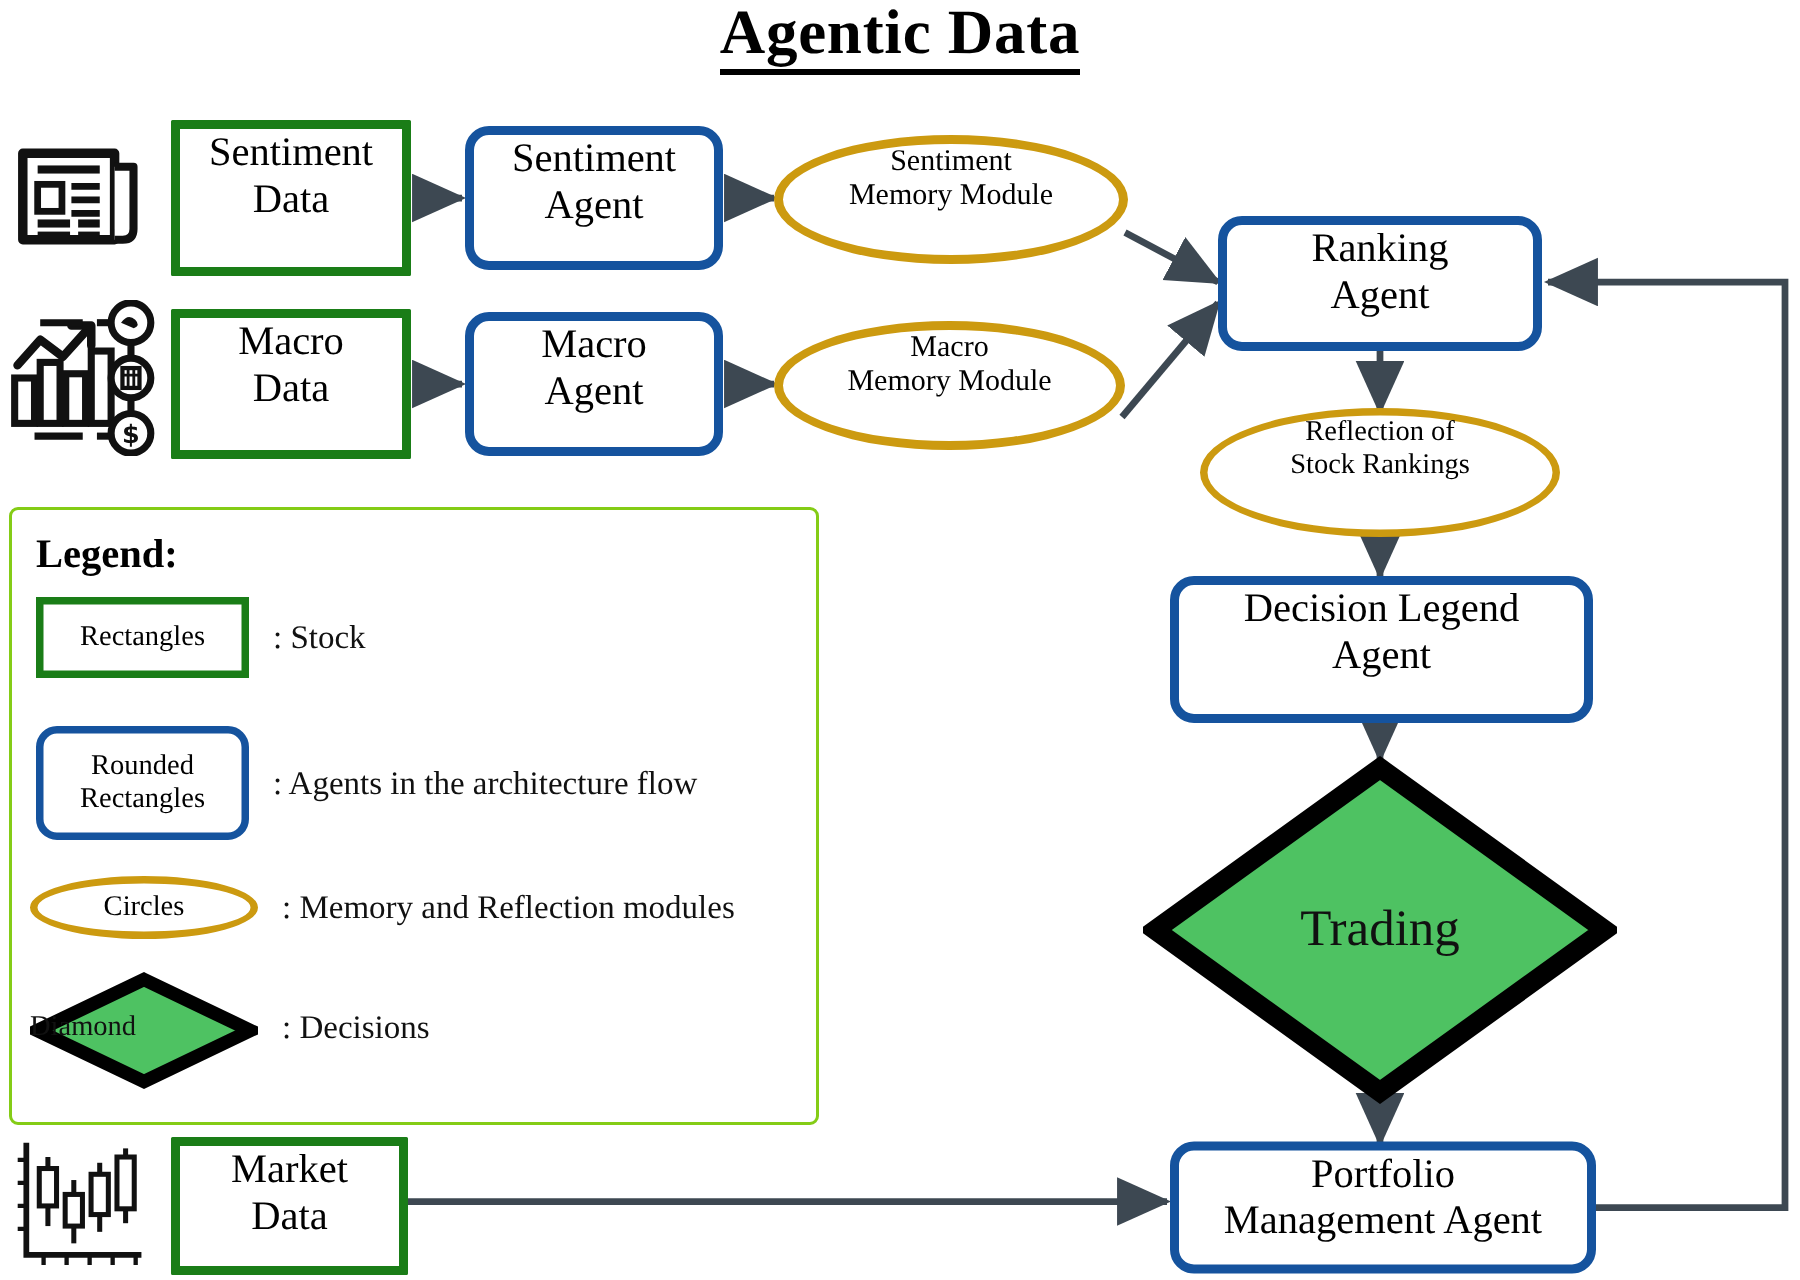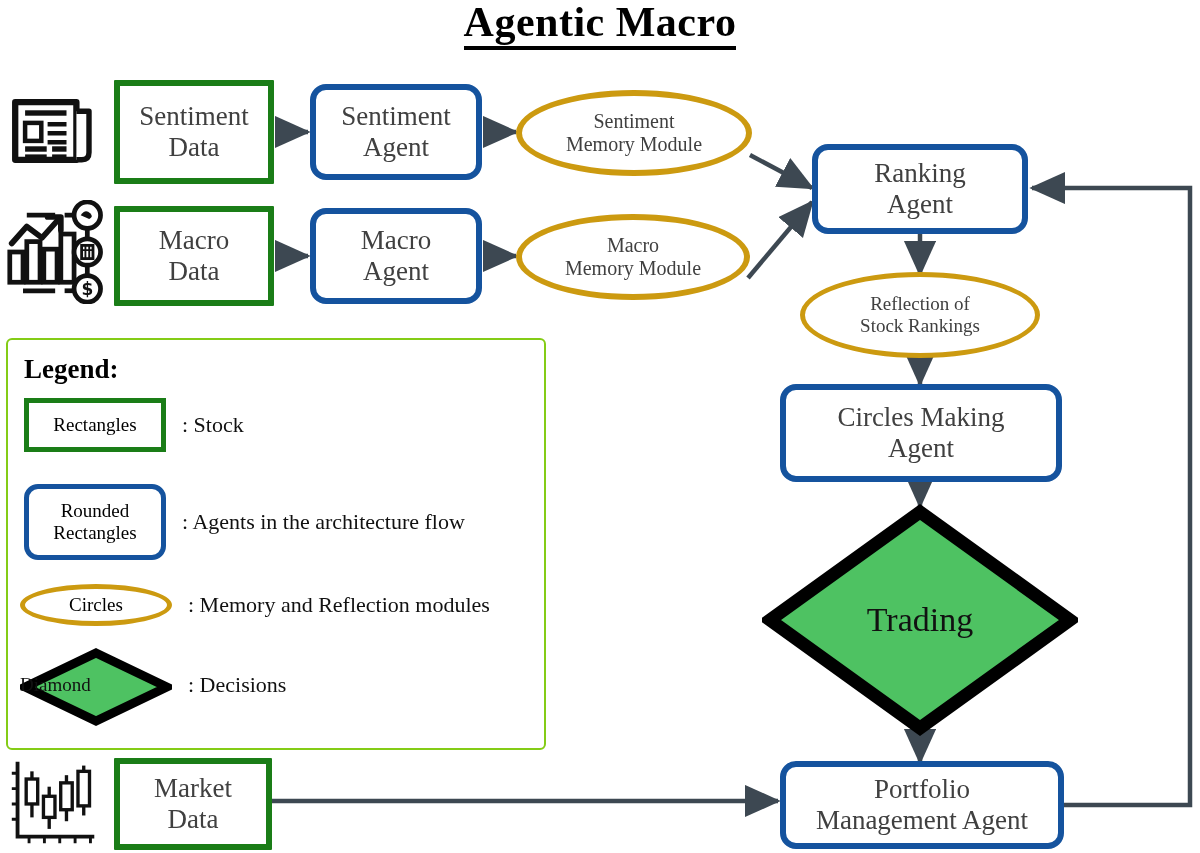--- a/index.html
+++ b/index.html
@@ -34,25 +34,25 @@
     border-bottom: 4px solid #000;
     padding-bottom: 2px;
     line-height: 1.05;
   }
 
   
   .node {
     position: absolute;
     box-sizing: border-box;
     display: flex;
-    align-items: center;
+    align-items: flex-start;
     justify-content: center;
     text-align: center;
     background: #ffffff;
-    color: #404040;
+    color: #000000;
     line-height: 1.14;
   }
 
   .data-box {
     border: 6px solid #1a7d17;
     border-radius: 1px;
     font-size: 27px;
   }
 
   .agent-box {
@@ -177,21 +177,21 @@
     width: 1200px; height: 853px;
     pointer-events: none;
   }
 </style>
 </head>
 <body>
 
 <div id="canvas">
 
   <div class="title" style="top:-2px;">
-    <span>Agentic Macro</span>
+    <span>Agentic Data</span>
   </div>
 
   <svg id="wires" viewBox="0 0 1200 853">
     <defs>
       <marker id="ah" markerWidth="9" markerHeight="9" refX="7.4" refY="3.6" orient="auto">
         <path d="M0,0 L8,3.6 L0,7.2 z" fill="#3d4852"></path>
       </marker>
     </defs>
     <g stroke="#3d4852" stroke-width="4.5" fill="none" marker-end="url(#ah)">
 
@@ -335,21 +335,21 @@
 
   <div class="node reflect-ellipse" style="left:800px; top:272px; width:240px; height:86px;">
     <div>
       <span>Reflection of</span><br>
       <span>Stock Rankings</span>
     </div>
   </div>
 
   <div class="node agent-box" style="left:780px; top:384px; width:282px; height:98px;">
     <div>
-      <span>Circles Making</span><br>
+      <span>Decision Legend</span><br>
       <span>Agent</span>
     </div>
   </div>
 
   <div class="diamond-wrap" style="left:762px; top:504px; width:316px; height:232px;">
     <svg width="316" height="232" viewBox="0 0 316 232">
       <polygon points="158,8 308,116 158,224 8,116" fill="#4ec262" stroke="#000000" stroke-width="13" stroke-linejoin="miter"></polygon>
     </svg>
     <div class="diamond-label">
       <div>

